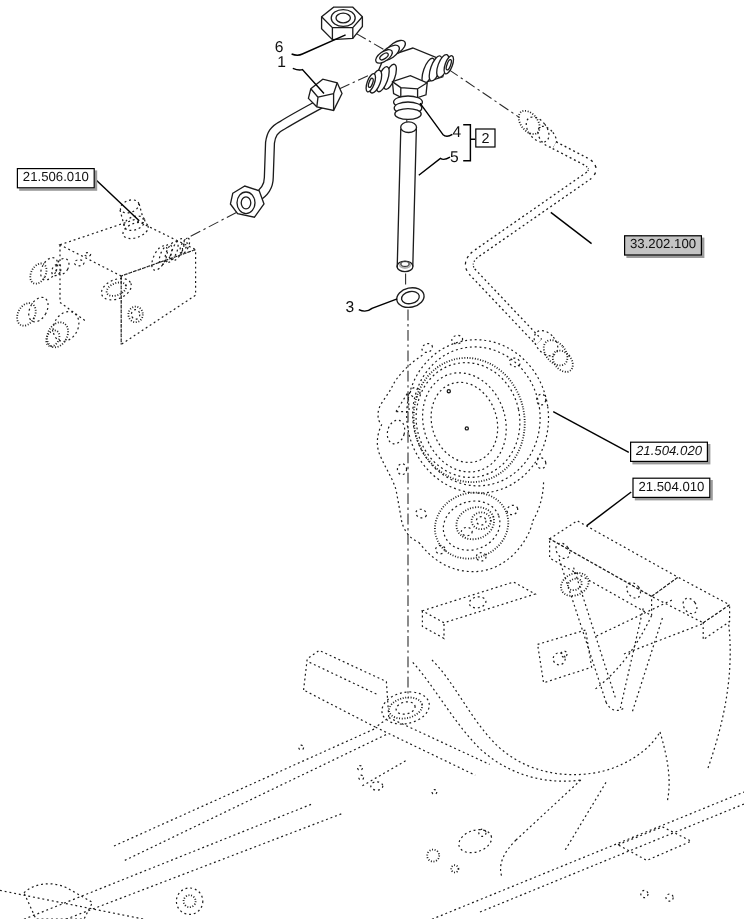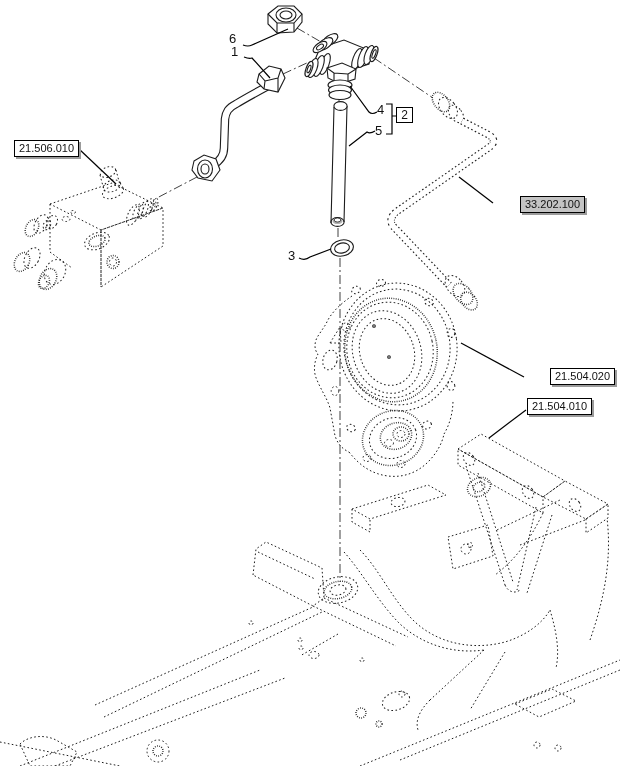--- a/index.html
+++ b/index.html
@@ -270,21 +270,21 @@
     <path class="ld" d="M526,410 L489,438"></path>
 
     <path class="ld" d="M386,104 L392,104 L392,134 L386,134 M392,116 L396,116"></path>
   </g>
 </svg>
 
   <div class="ref-box" style="left:14px;top:140px;">21.506.010</div>
 
   <div class="ref-box hl" style="left:520px;top:196px;">33.202.100</div>
 
-  <div class="ref-box" style="left:550px;top:368px;">21.504.020</div>
+  <div class="ref-box" style="left:525px;top:368px;font-style:italic;">21.504.020</div>
 
   <div class="ref-box" style="left:527px;top:398px;">21.504.010</div>
 
   <div class="item-box" style="left:396px;top:107px;">2</div>
 
   <div class="callout" style="left:229px;top:32px;">6</div>
   <div class="callout" style="left:231px;top:45px;">1</div>
   <div class="callout" style="left:377px;top:103px;">4</div>
   <div class="callout" style="left:375px;top:124px;">5</div>
   <div class="callout" style="left:288px;top:249px;">3</div>

